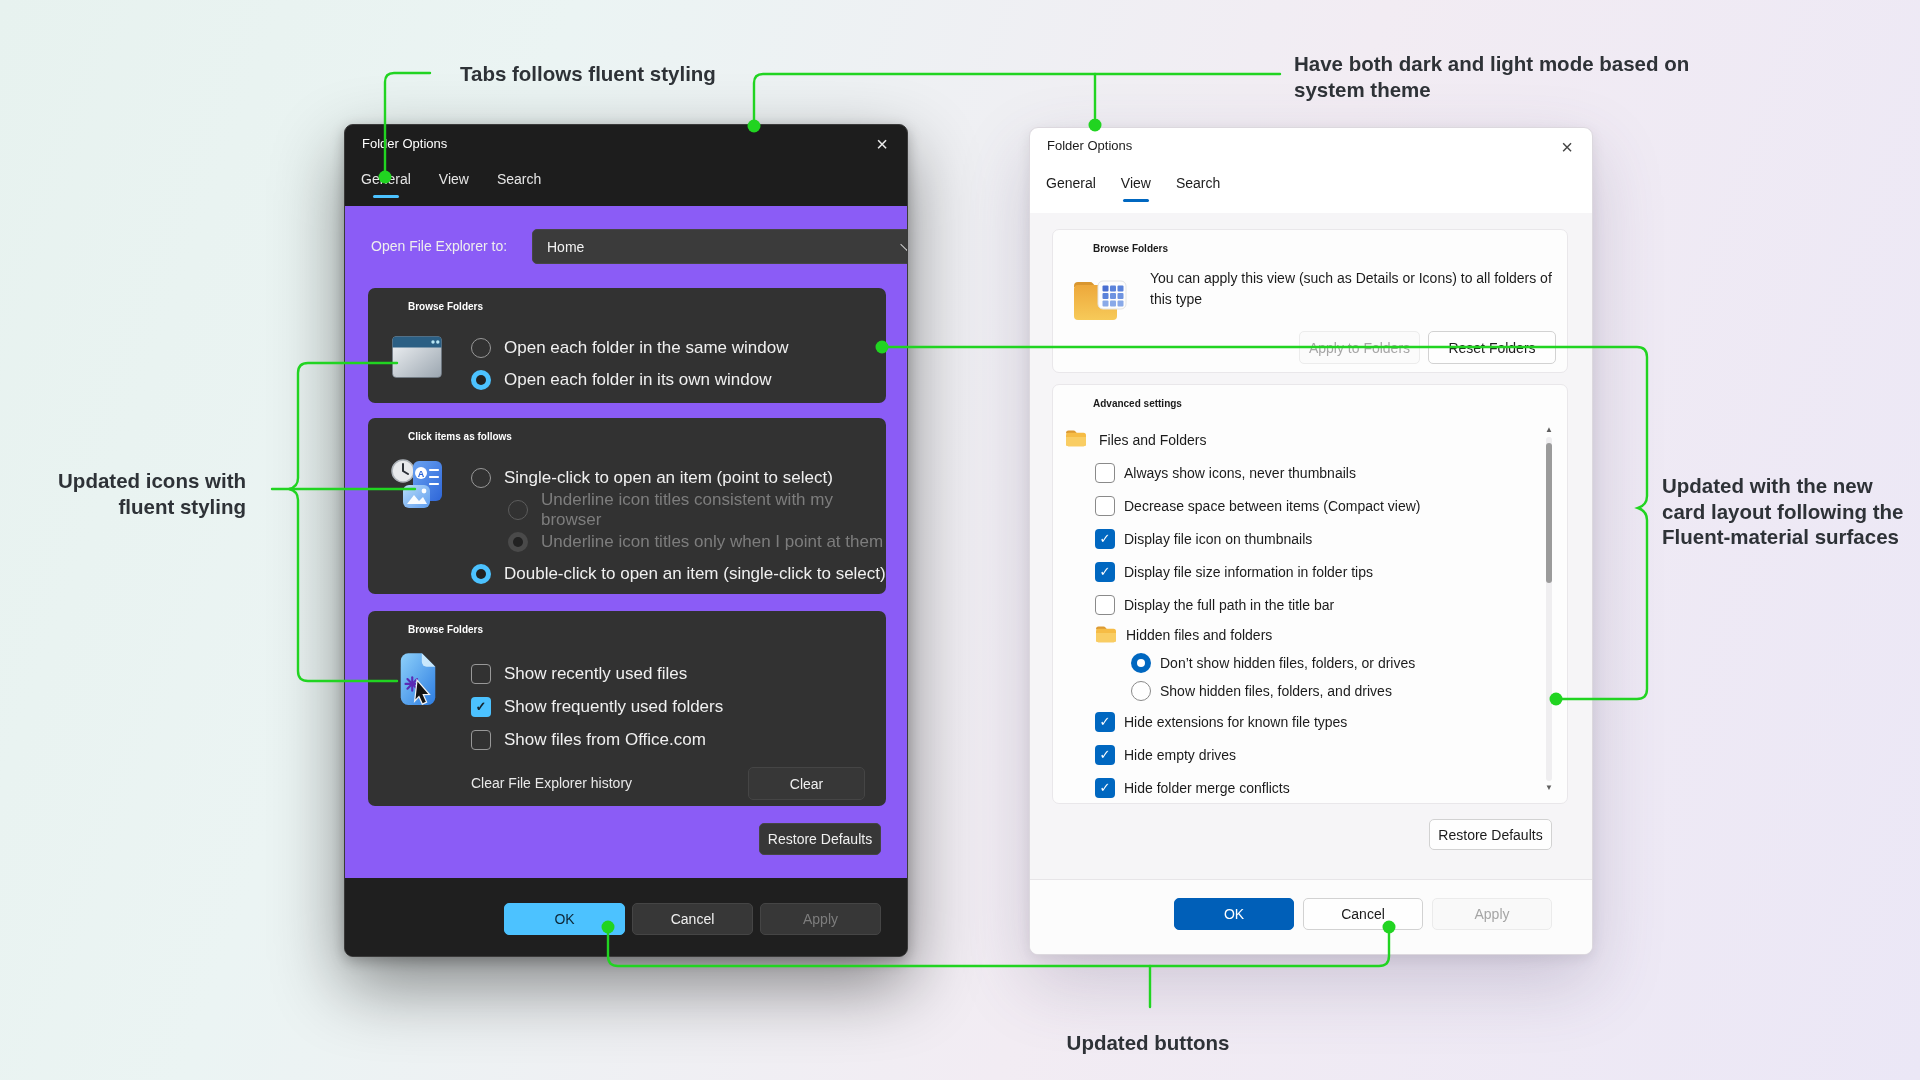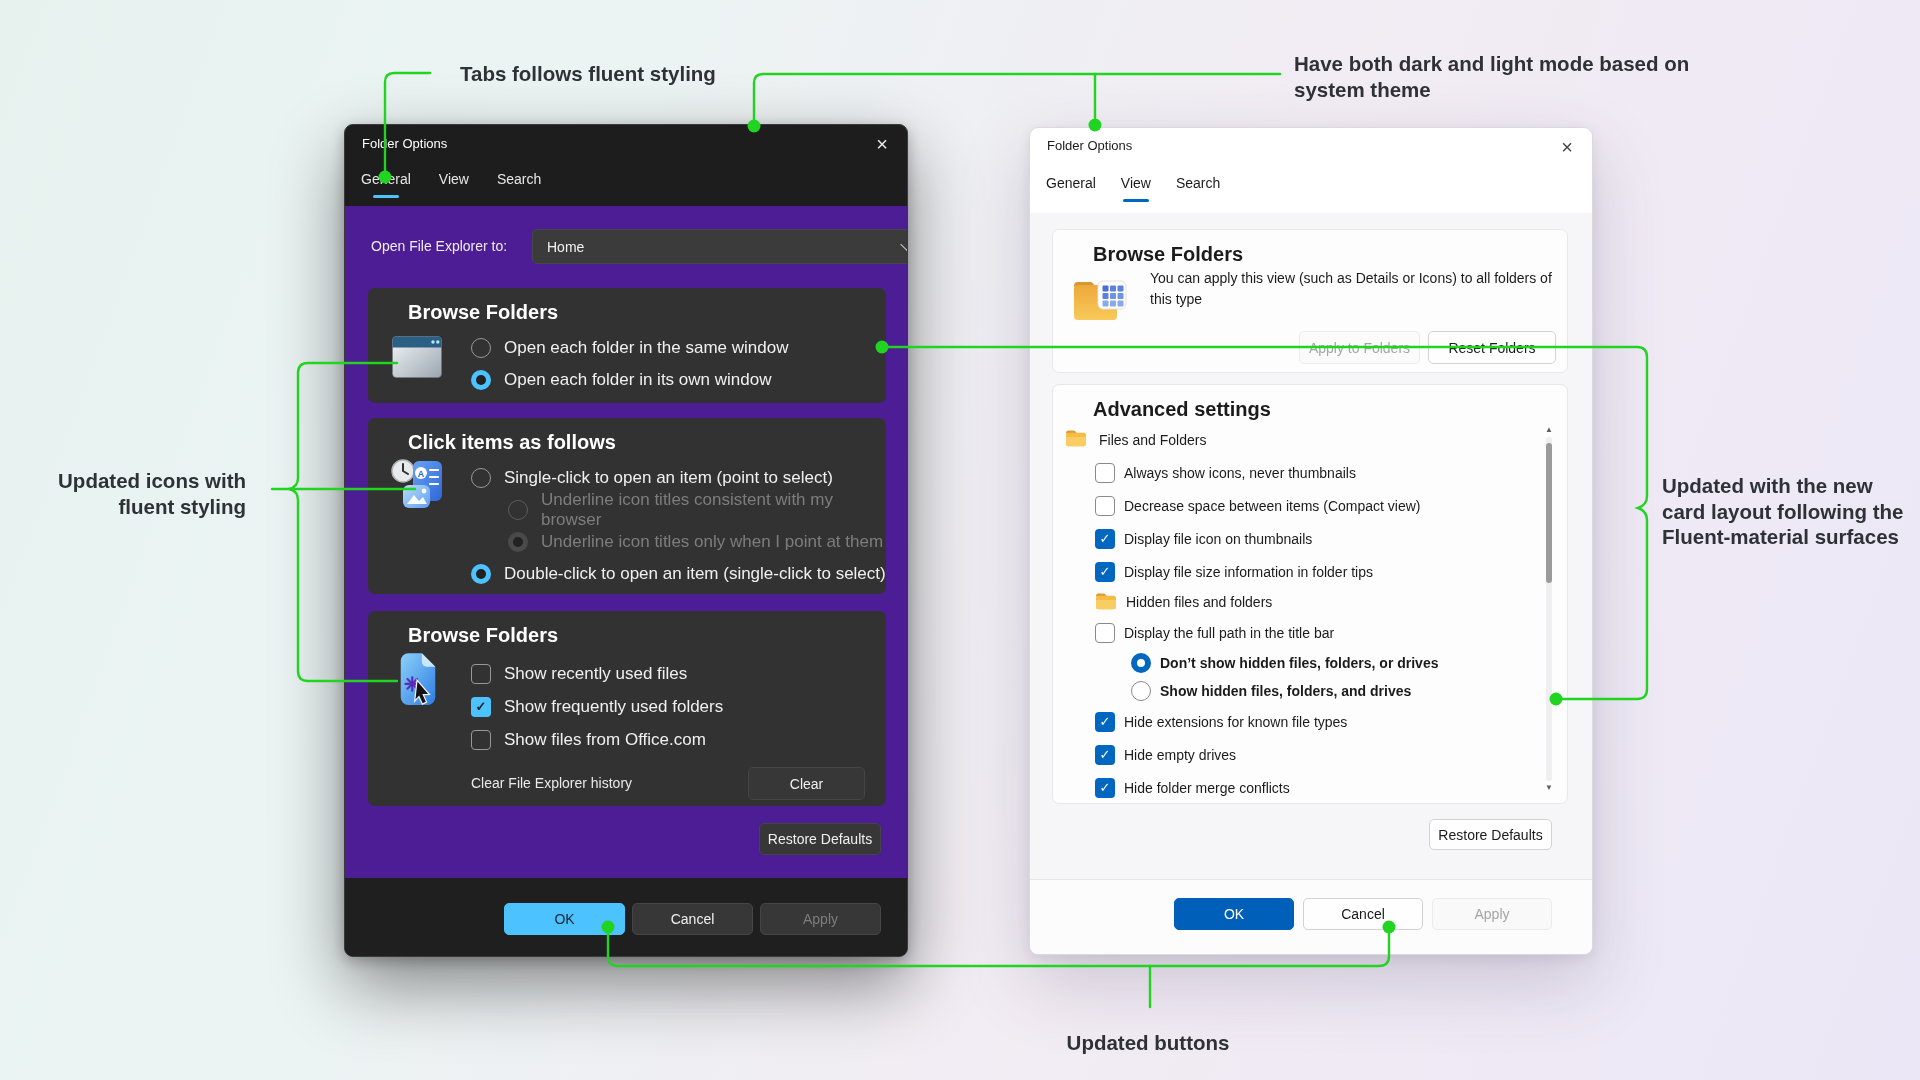--- a/index.html
+++ b/index.html
@@ -7,32 +7,32 @@
     background:linear-gradient(110deg,#e7f2ef 0%,#ebf4f3 25%,#f2ecf3 60%,#ebe7f6 100%);
     font-family:"Liberation Sans",sans-serif;}
   :root{--green:#21d421;--dAcc:#4cc2ff;--lAcc:#005fb8;--lChk:#0067c0;}
 
   
   .dlg{position:absolute;border-radius:9px;overflow:hidden;box-sizing:border-box;}
   .tab{position:relative;padding-bottom:14px;cursor:default;}
   .tab.active::after{content:"";position:absolute;left:50%;transform:translateX(-50%);
     bottom:3px;width:26px;height:3px;border-radius:2px;}
   .btn{display:flex;align-items:center;justify-content:center;font-size:14px;border-radius:5px;box-sizing:border-box;}
-  .card-h{position:absolute;left:16px;top:13px;font-size:20px;font-weight:700;padding-left:24px;}
+  .card-h{position:absolute;left:16px;top:13px;font-size:10px;font-weight:700;padding-left:24px;}
   .card-icon{position:absolute;}
 
   
   .dd{left:344px;top:124px;width:564px;height:833px;background:#1d1d1d;border:1px solid #3a3a3a;
       box-shadow:0 28px 70px rgba(0,0,0,.45),0 4px 14px rgba(0,0,0,.25);color:#f1f1f1;}
   .dd-title{position:absolute;left:17px;top:11px;font-size:13px;color:#fff;}
   .dlg-close{position:absolute;right:10px;top:6px;width:30px;height:26px;display:flex;align-items:center;justify-content:center;font-size:20px;}
   .dd .dlg-close{color:#eaeaea;}
   .dd-tabs{position:absolute;left:16px;top:46px;display:flex;gap:28px;font-size:14px;color:#e6e6e6;}
   .dd .tab.active::after{background:var(--dAcc);}
-  .dd-body{position:absolute;left:0;right:0;top:81px;bottom:78px;background:#4c1d95;}
+  .dd-body{position:absolute;left:0;right:0;top:81px;bottom:78px;background:#8b5cf6;}
   .o-label{position:absolute;left:26px;top:23px;height:35px;line-height:35px;font-size:14px;color:#eee;}
   .o-dd{position:absolute;left:187px;top:23px;width:392px;height:35px;background:#3b3b3b;border:1px solid #464646;
     border-radius:5px;box-sizing:border-box;font-size:14px;color:#f2f2f2;display:flex;align-items:center;padding:0 14px;}
   .chev{margin-left:auto;width:8px;height:8px;border-right:1.6px solid #cfcfcf;border-bottom:1.6px solid #cfcfcf;
     transform:rotate(45deg) translateY(-3px);}
   .card{position:absolute;left:23px;width:518px;background:#323232;border-radius:7px;}
   #dcard1{top:82px;height:115px;}
   #dcard2{top:212px;height:176px;}
   #dcard3{top:405px;height:195px;}
   .dd .card-h{color:#fff;}
@@ -81,21 +81,21 @@
   #lcard1 .card-icon{left:19px;top:44px;}
   .l-desc{position:absolute;left:97px;top:38px;width:412px;font-size:14px;line-height:21px;color:#1b1b1b;}
   .l-btn{background:#fefefe;border:1px solid #d2d2d2;color:#1b1b1b;}
   #apply-folders{position:absolute;left:246px;top:101px;width:121px;height:33px;background:#fbfbfb;border-color:#ececec;color:#a5a5a5;}
   #reset-folders{position:absolute;left:375px;top:101px;width:128px;height:33px;}
   .tree{position:absolute;left:0;top:38px;right:32px;}
   .trow{display:flex;align-items:center;font-size:14px;color:#1b1b1b;}
   .h33{height:33px;}.h28{height:28px;}
   .i0{padding-left:12px;gap:12px;}
   .i1{padding-left:42px;gap:9px;}
-  .i2{padding-left:78px;gap:9px;font-weight:bold;}
+  .i2{padding-left:78px;gap:9px;}
   .l-check{width:20px;height:20px;border-radius:4px;border:1px solid #8a8a8a;background:#fff;box-sizing:border-box;flex:none;
     display:flex;align-items:center;justify-content:center;}
   .l-check.checked{border:none;background:var(--lChk);color:#fff;font-size:13px;}
   .l-check.checked::before{content:"✓";}
   .l-radio{width:20px;height:20px;border-radius:50%;border:1px solid #8a8a8a;background:#fff;box-sizing:border-box;flex:none;}
   .l-radio.checked{border:none;background:var(--lChk);position:relative;}
   .l-radio.checked::after{content:"";position:absolute;inset:6px;background:#fff;border-radius:50%;}
   .scrollbar{position:absolute;right:12px;top:40px;bottom:10px;width:12px;}
   .sb-track{position:absolute;left:3px;top:12px;bottom:12px;width:6px;background:#efeef0;border-radius:3px;}
   .sb-thumb{position:absolute;left:3px;top:18px;width:6px;height:140px;background:#9b9b9b;border-radius:3px;}
@@ -324,31 +324,31 @@
             <span>Decrease space between items (Compact view)</span>
           </div>
           <div class="trow h33 i1">
             <span class="l-check checked"></span>
             <span>Display file icon on thumbnails</span>
           </div>
           <div class="trow h33 i1">
             <span class="l-check checked"></span>
             <span>Display file size information in folder tips</span>
           </div>
+          <div class="trow h33 i1">
+            <span class="l-check"></span>
+            <span>Display the full path in the title bar</span>
+          </div>
           <div class="trow h28 i1">
             <span><svg width="22" height="18" viewBox="0 0 22 18">
                   <path d="M1 4 a2.5 2.5 0 0 1 2.5 -2.5 h5 a2.5 2.5 0 0 1 2 1 l1.6 2 h-11z" fill="#dd9b33"></path>
                   <rect x="1" y="3.8" width="20" height="13.4" rx="2.5" fill="#f6bc45"></rect>
                   <path d="M1 8 h20 v6.7 a2.5 2.5 0 0 1 -2.5 2.5 h-15 a2.5 2.5 0 0 1 -2.5 -2.5 z" fill="#f9cd63"></path>
                 </svg></span>
             <span>Hidden files and folders</span>
-          </div>
-          <div class="trow h33 i1">
-            <span class="l-check"></span>
-            <span>Display the full path in the title bar</span>
           </div>
           <div class="trow h28 i2">
             <span class="l-radio checked"></span>
             <span>Don’t show hidden files, folders, or drives</span>
           </div>
           <div class="trow h28 i2">
             <span class="l-radio"></span>
             <span>Show hidden files, folders, and drives</span>
           </div>
           <div class="trow h33 i1">

